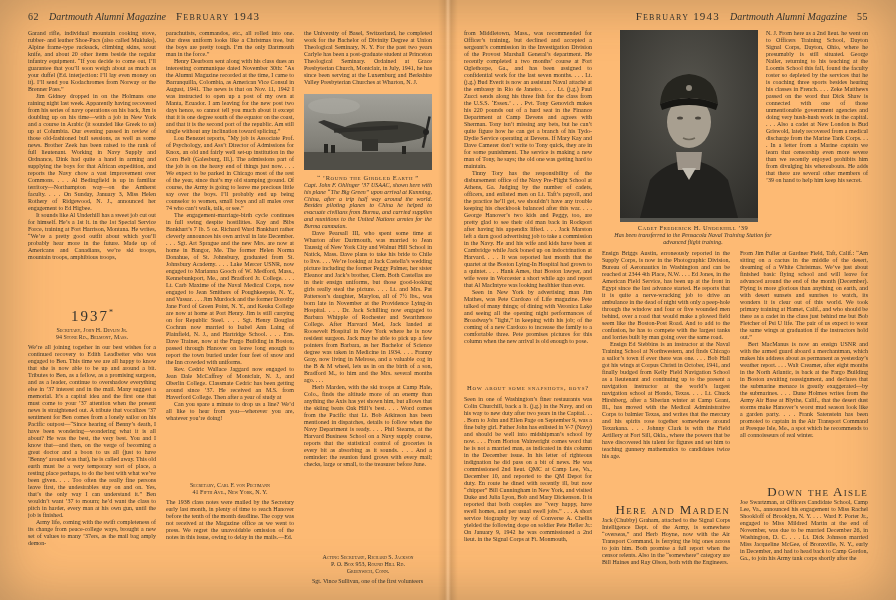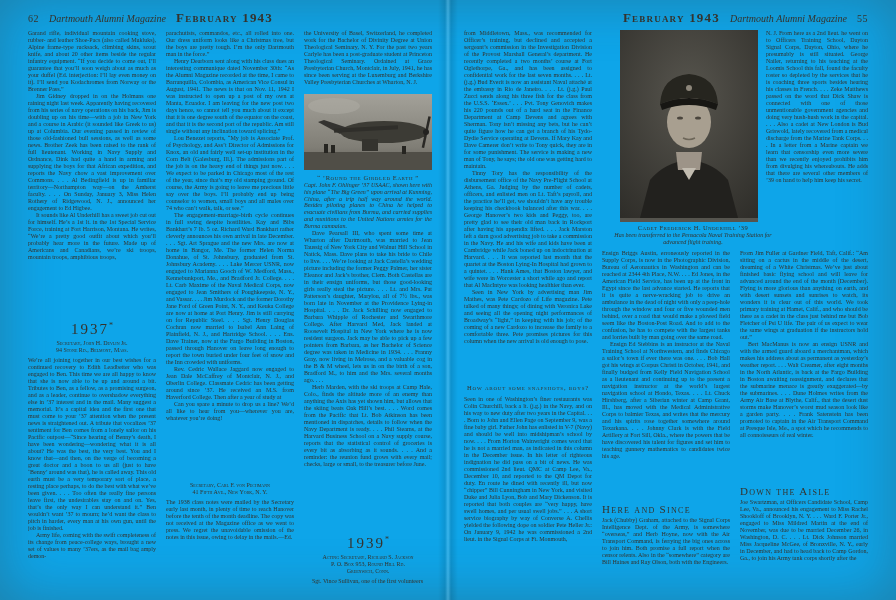--- a/index.html
+++ b/index.html
@@ -1,47 +1,47 @@
 <!DOCTYPE html>
 <html><head>
 <meta charset="utf-8">
 <style>
   * { margin:0; padding:0; box-sizing:border-box; }
   html,body { width:896px; height:600px; background:#8e8d88; overflow:hidden; }
-  .spread { position:relative; width:896px; height:600px; background:#0ea5e9; color:#35332d;
+  .spread { position:relative; width:896px; height:600px; background:#fdba74; color:#35332d;
             font-family:"Liberation Serif","DejaVu Serif",serif;
             box-shadow: inset 0 0 55px rgba(60,58,50,.35); }
   .fold { position:absolute; left:438px; top:0; bottom:0; width:20px; pointer-events:none;
           background:linear-gradient(90deg, rgba(0,0,0,0) 0%, rgba(0,0,0,.10) 35%, rgba(255,255,255,.18) 50%, rgba(0,0,0,.12) 65%, rgba(0,0,0,0) 100%); }
   .page { position:absolute; top:0; height:600px; width:448px; }
   .page.left  { left:0; }
   .page.right { left:448px; }
   .content { position:absolute; top:10px; bottom:10px; }
   .left  .content { left:28px; right:16px; }
   .right .content { left:16px; right:28px; }
 
   .runhead { display:flex; align-items:baseline; gap:10px; height:14px; margin-bottom:6px; font-size:9px; }
   .runhead.rh-right { justify-content:flex-end; }
   .folio { font-size:10px; letter-spacing:.5px; }
   .mag-title { font-style:italic; font-size:10px; }
-  .run-date { font-variant:small-caps; letter-spacing:1.2px; font-size:13px;font-weight:bold; }
+  .run-date { font-variant:small-caps; letter-spacing:1.2px; font-size:11px; }
 
   .cols { display:flex; gap:10px; height:558px; }
   .col  { width:128px; display:flex; flex-direction:column; overflow:hidden; }
 
   .bp { font-size:6px; line-height:7px; text-align:justify; text-indent:8px; }
   .bp.cont { text-indent:0; }
   .fill { overflow:hidden; }
   .grow { flex:1 1 auto; overflow:hidden; }
 
-  .year-head { text-align:center; font-size:15px; line-height:16px; margin:22px 0 3px; letter-spacing:2px; }
+  .year-head { text-align:center; font-size:15px; line-height:16px; margin:9px 0 3px; letter-spacing:2px; }
   .year-head .star { font-size:8px; vertical-align:super; letter-spacing:0; }
   .sec-line { text-align:center; font-size:6px; line-height:7px; font-variant:small-caps; }
 
-  .subhead { text-align:left; font-variant:small-caps; font-size:11px; line-height:9px;
+  .subhead { text-align:right; font-variant:small-caps; font-size:13px; line-height:9px;
              letter-spacing:1.3px; margin:5px 0 3px; }
   .callout { text-align:center; font-variant:small-caps; font-size:6.5px; line-height:8px;
              letter-spacing:.8px; margin:4px 0; }
 
   .photo-frame { background:#55544e; }
   .photo-frame svg { display:block; }
   .plane-photo { width:128px; height:76px; margin:2px 0 3px; }
   .cap-title { text-align:center; font-variant:small-caps; font-size:6.5px; line-height:9px; letter-spacing:.6px; }
   .cap-text { font-style:italic; font-size:6px; line-height:6.8px; text-align:justify; height:46px; overflow:hidden; margin-bottom:2px; }
 
@@ -129,23 +129,20 @@
               <rect x="98" y="52" width="4" height="8" fill="#262521"></rect>
               <ellipse cx="30" cy="12" rx="26" ry="8" fill="#b0aea5" opacity="0.5"></ellipse>
             </svg>
           </div>
           <div class="cap-title">“ ’Round the Girdled Earth ”</div>
           <div class="cap-text">Capt. John F. Ohlinger ’37 USAAC, shown here with his plane “The Big Green” upon arrival at Kunming, China, after a trip half way around the world. Besides piloting planes to China he helped to evacuate civilians from Burma, and carried supplies and munitions to the United Nations armies for the Burma campaign.</div>
           <div class="grow">
             <p class="bp">Dave Pearsall III, who spent some time at Wharton after Dartmouth, was married to Jean Taussig of New York City and Walnut Hill School in Natick, Mass. Dave plans to take his bride to Chile to live. . . . We’re looking at Jack Castella’s wedding picture including the former Peggy Palmer, her sister Eleanor and Jack’s brother, Clem. Both Castellas are in their ensign uniforms, but those good-looking girls really steal the picture. . . . Lt. and Mrs. Pat Patterson’s daughter, Marylou, all of 7½ lbs., was born late in November at the Providence Lying-in Hospital. . . . Dr. Jack Schilling now engaged to Barbara Whipple of Rochester and Swarthmore College. After Harvard Med, Jack landed at Roosevelt Hospital in New York where he is now resident surgeon. Jack may be able to pick up a few pointers from Barbara, as her Bachelor of Science degree was taken in Medicine in 1934. . . . Franny Gray, now living in Melrose, and a valuable cog in the B &amp; M wheel, lets us in on the birth of a son, Bradford M., to him and the Mrs. several months ago. . . .</p>
             <p class="bp">Herb Marden, with the ski troops at Camp Hale, Colo., finds the altitude more of an enemy than anything the Axis has yet shown him, but allows that the skiing beats Oak Hill’s best. . . . Word comes from the Pacific that Lt. Bob Atkinson has been mentioned in dispatches, details to follow when the Navy Department is ready. . . . Phil Stearns, at the Harvard Business School on a Navy supply course, reports that the statistical control of groceries is every bit as absorbing as it sounds. . . . And a reminder: the reunion fund grows with every mail; checks, large or small, to the treasurer before June.</p>
           </div>
-          <div class="year-head">
-            <span>1939</span><span class="star">*</span>
-          </div>
           <div class="sec-line">Acting Secretary, Richard S. Jackson</div>
           <div class="sec-line">P. O. Box 953, Round Hill Rd.</div>
           <div class="sec-line">Greenwich, Conn.</div>
           <div style="height:10px; overflow:hidden; margin-top:3px;">
             <p class="bp">Sgt. Vince Sullivan, one of the first volunteers</p>
           </div>
         </div>
       </div>
     </div>
   </div>
@@ -204,21 +201,21 @@
             <div class="txt">Has been transferred to the Pensacola Naval Training Station for advanced flight training.</div>
           </div>
 
           <div class="botcols">
 
             <div class="botcol">
               <div class="fill" style="height:250px;">
                 <p class="bp cont">Ensign Briggs Austin, erroneously reported in the Supply Corps, is now in the Photographic Division, Bureau of Aeronautics in Washington and can be reached at 2344 4th Place, N.W. . . . Ed Jones, in the American Field Service, has been up at the front in Egypt since the last advance started. He reports that it is quite a nerve-wracking job to drive an ambulance in the dead of night with only a peep-hole through the window and four or five wounded men behind, over a road that would make a plowed field seem like the Boston-Post Road. And to add to the confusion, he has to compete with the largest tanks and lorries built by man going over the same road.</p>
                 <p class="bp">Ensign Ed Stebbins is an instructor at the Naval Training School at Northwestern, and finds Chicago a sailor’s town if ever there was one. . . . Bob Hall got his wings at Corpus Christi in October, 1941, and finally budged from Kelly Field Navigation School as a lieutenant and continuing up to the present a navigation instructor at the world’s largest navigation school at Hondo, Texas. . . . Lt. Chuck Hirshberg, after a Siberian winter at Camp Grant, Ill., has moved with the Medical Administrative Corps to balmier Texas, and writes that the mercury and his spirits rose together somewhere around Texarkana. . . . Johnny Clark is with the Field Artillery at Fort Sill, Okla., where the powers that be have discovered his talent for figures and set him to teaching gunnery mathematics to candidates twice his age.</p>
               </div>
-              <div class="subhead">Here and Since</div>
+              <div class="subhead">Here and Marden</div>
               <div class="grow">
                 <p class="bp cont">Jack (Chubby) Graham, attached to the Signal Corps Intelligence Dept. of the Army, is somewhere “overseas,” and Herb Hoyne, now with the Air Transport Command, is ferrying the big ones across to join him. Both promise a full report when the censor relents. Also in the “somewhere” category are Bill Haines and Ray Olson, both with the Engineers.</p>
               </div>
             </div>
 
             <div class="botcol">
               <div class="fill" style="height:232px;">
                 <p class="bp cont">From Jim Fuller at Gardner Field, Taft, Calif.: “Am sitting on a cactus in the middle of the desert, dreaming of a White Christmas. We’ve just about finished basic flying school and will leave for advanced around the end of the month (December). Flying is more glorious than anything on earth, and with desert sunsets and sunrises to watch, its wonders it is clear out of this world. We took primary training at Hamet, Calif., and who should be there as a cadet in the class just behind me but Bob Fletcher of Psi U life. The pair of us expect to wear the same wings at graduation if the instructors hold out.”</p>
                 <p class="bp">Bert MacManus is now an ensign USNR and with the armed guard aboard a merchantman, which makes his address about as permanent as yesterday’s weather report. . . . Walt Creamer, after eight months in the North Atlantic, is back at the Fargo Building in Boston awaiting reassignment, and declares that the submarine menace is greatly exaggerated—by the submarines. . . . Dune Holmes writes from the Army Air Base at Blythe, Calif., that the desert dust storms make Hanover’s worst mud season look like a garden party. . . . Frank Satenstein has been promoted to captain in the Air Transport Command at Presque Isle, Me., a spot which he recommends to all connoisseurs of real winter.</p>
               </div>

